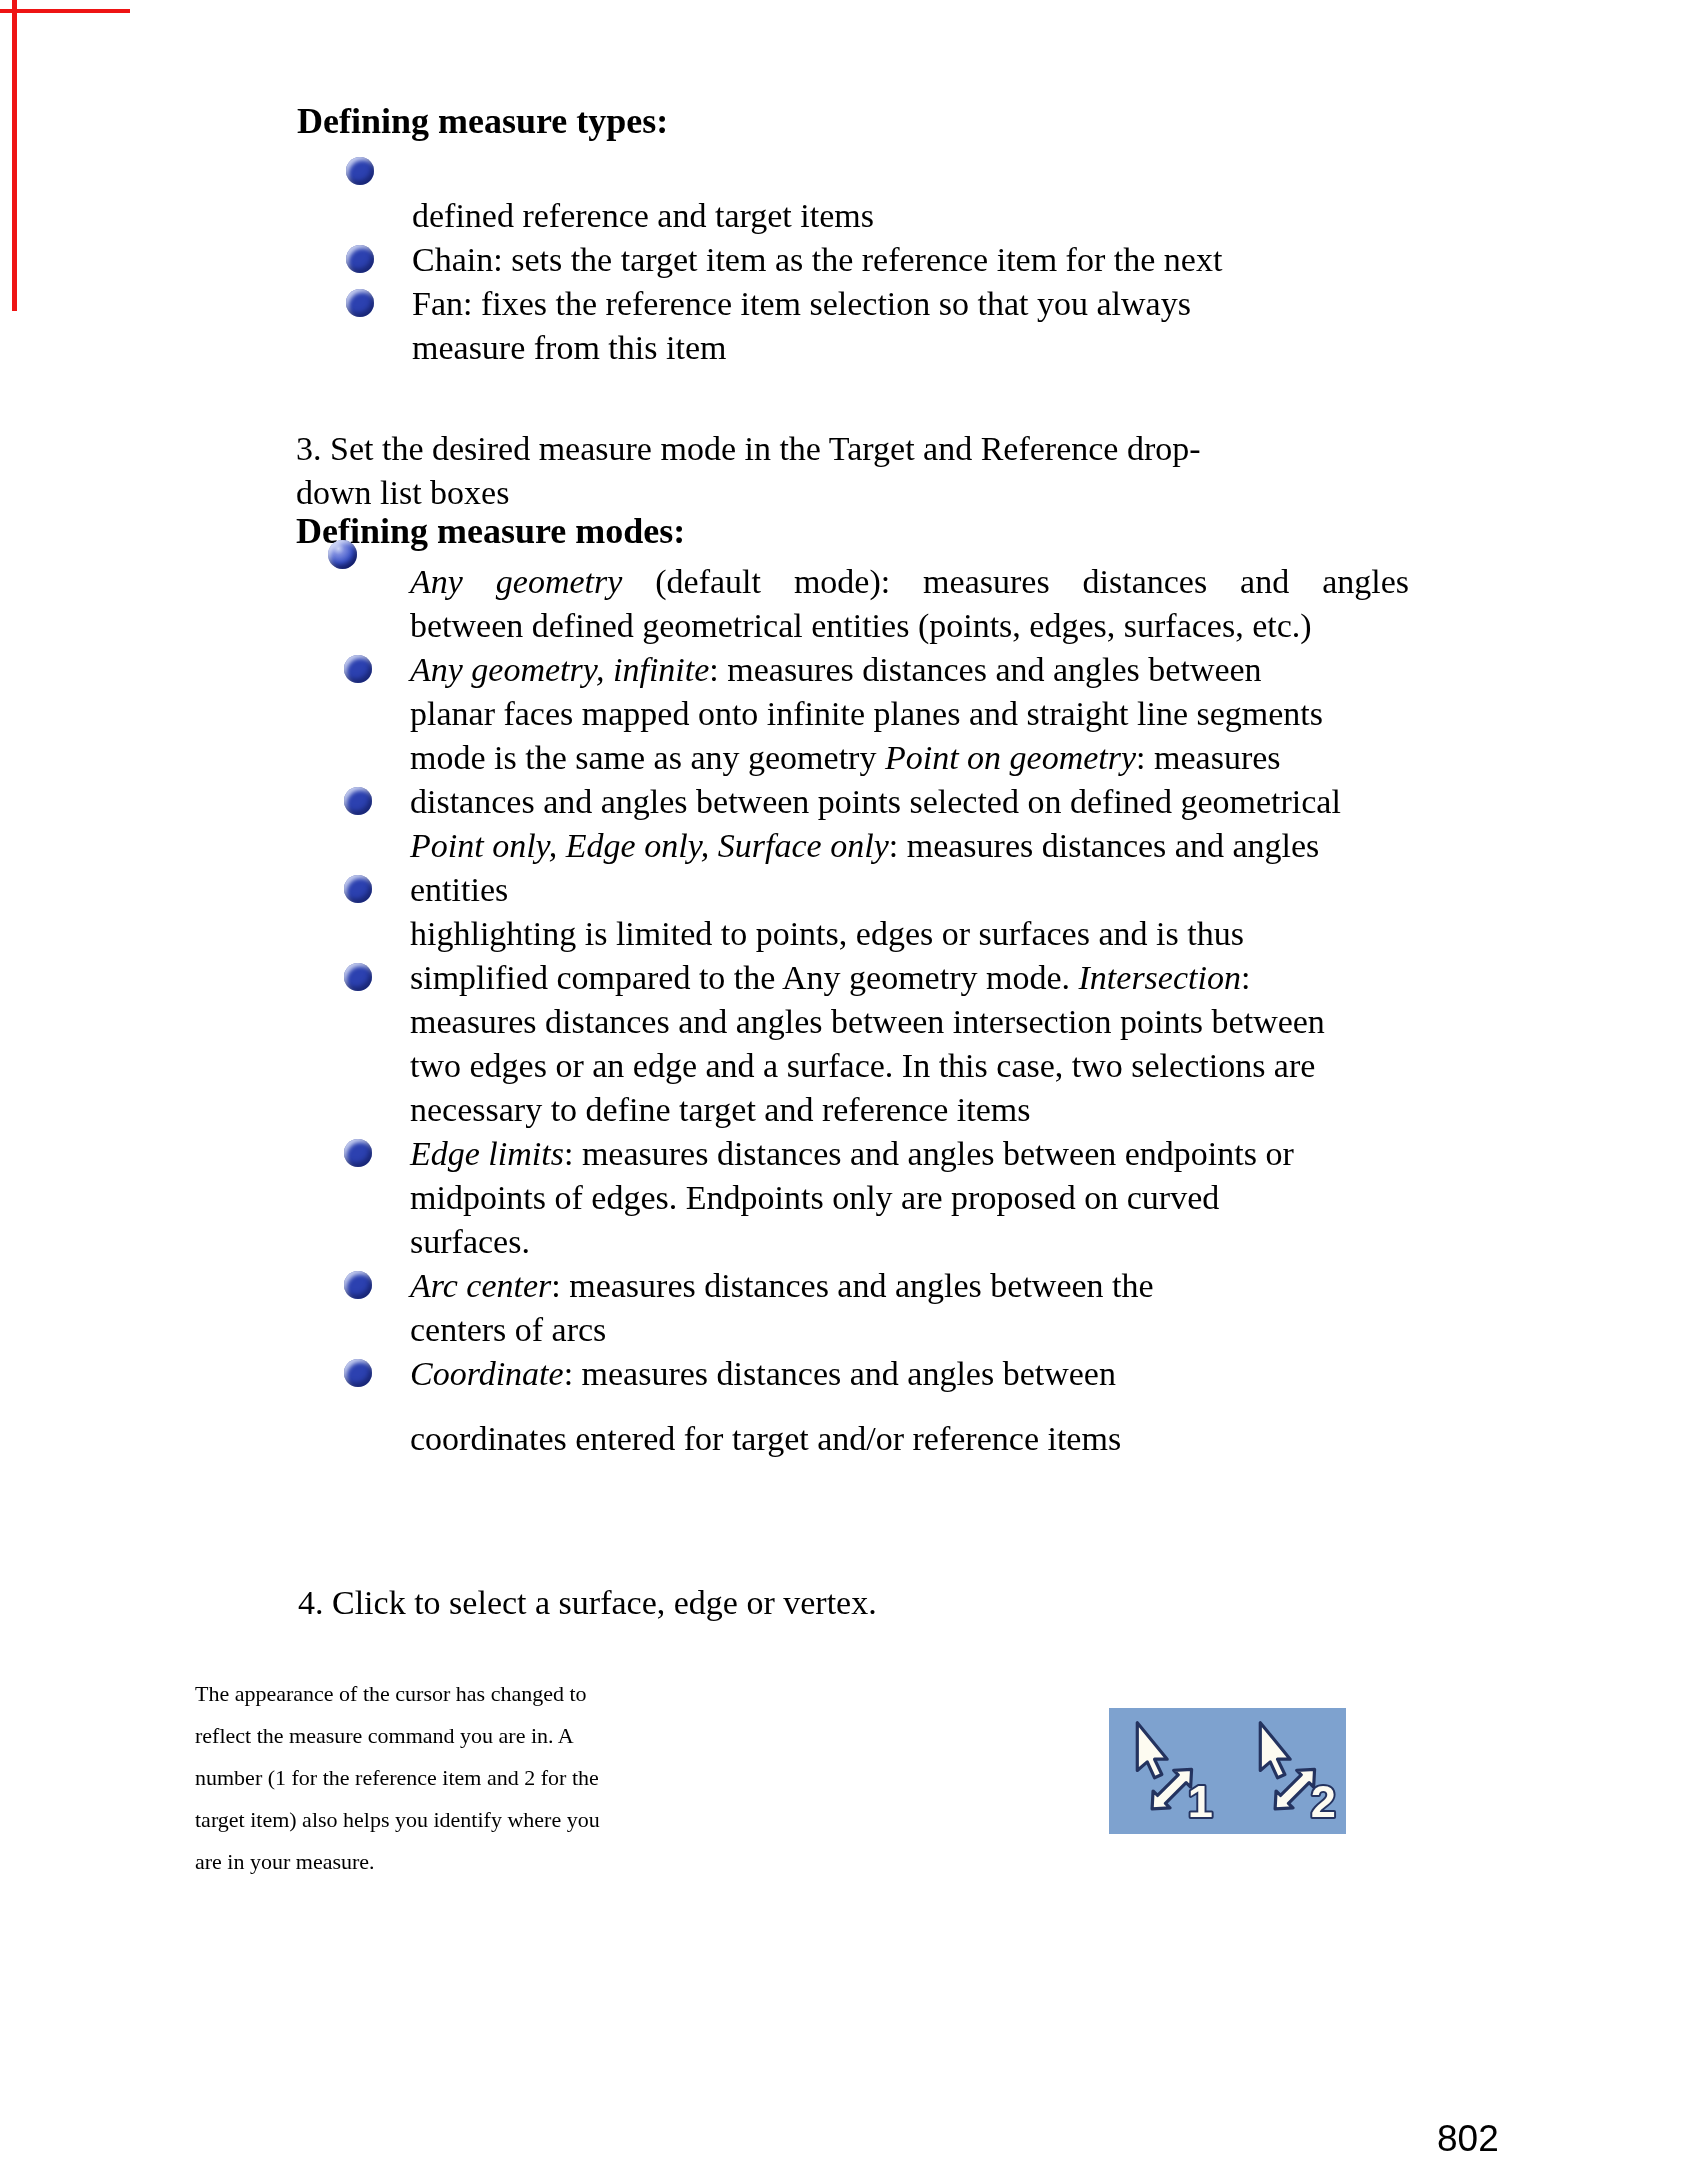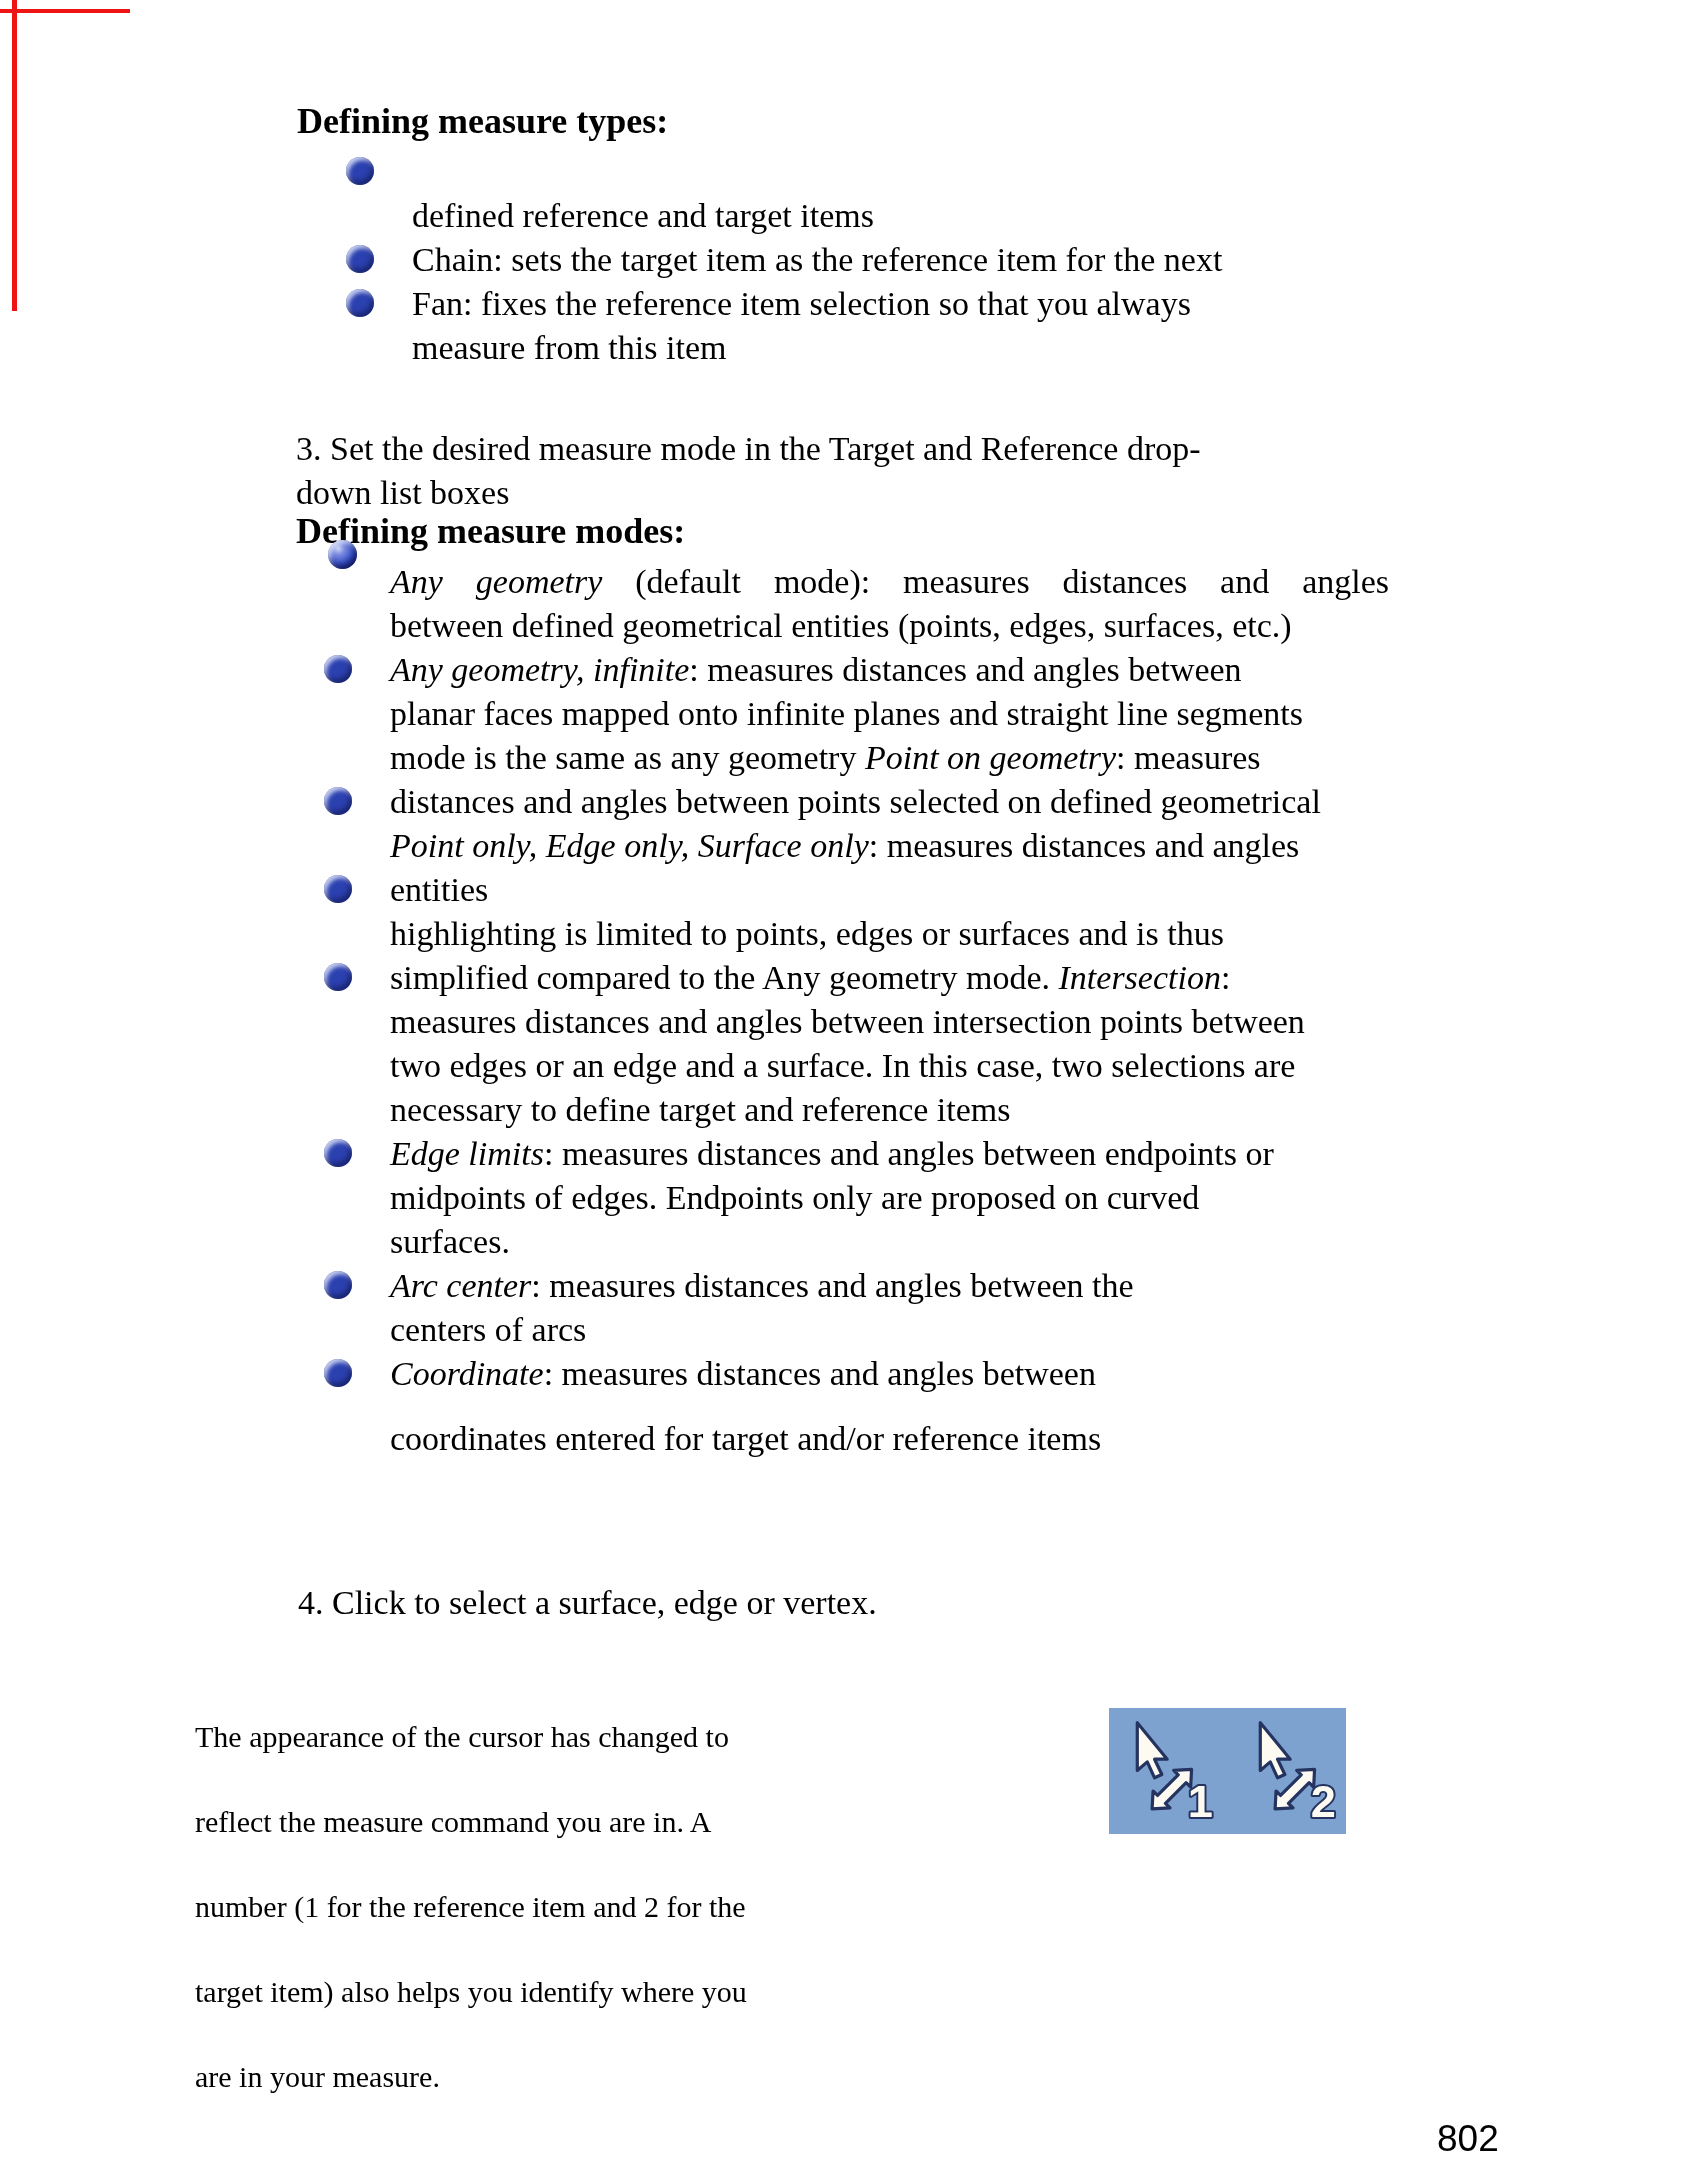--- a/index.html
+++ b/index.html
@@ -20,21 +20,21 @@
     position:absolute;left:-66px;top:6.6px;width:28px;height:28px;border-radius:50%;
     background:radial-gradient(circle at 36% 30%, #c9d2f4 0%, #7b8ade 22%, #3a52c6 52%, #1c2b90 78%, #0d1а5e 100%);
     background-color:#2c41b0;
     box-shadow:inset -2.6px -4px 5.3px rgba(10,16,70,0.55), inset 2.6px 3.3px 4px rgba(235,240,255,0.8);
   }
   .heading-bullet{
     position:absolute;width:29px;height:29px;border-radius:50%;
     background:radial-gradient(circle at 36% 30%, #c9d2f4 0%, #7b8ade 22%, #3a52c6 52%, #1c2b90 78%, #0d165e 100%);
     box-shadow:inset -2.6px -4px 5.3px rgba(10,16,70,0.55), inset 2.6px 3.3px 4px rgba(235,240,255,0.8);
   }
-  .para .pline{font-size:30px;line-height:42px;white-space:nowrap;margin-top:43px;}
+  .para .pline{font-size:22px;line-height:42px;white-space:nowrap;}
   .figure{background:var(--fig-bg,#7ea2cf);}
   .red-mark{background:var(--red-mark,#ee1414);}
   .pageno{font-family:"Liberation Sans", sans-serif;font-size:37px;}
   .cursor-svg{position:absolute;top:12px;}
   .cursor-svg text{
     font-family:"Liberation Sans", sans-serif;font-weight:bold;
     paint-order:stroke;stroke-linejoin:round;
   }
 </style>
 </head>
@@ -54,21 +54,21 @@
   </div>
 
 <div class="abs" style="left:296px;top:427px;">
   <div class="numstep">3. Set the desired measure mode in the Target and Reference drop-</div>
   <div class="numstep">down list boxes</div>
 </div>
 
 <div class="abs heading" style="left:296px;top:511px;">Defining measure modes:</div>
 <span class="heading-bullet abs" style="left:328px;top:540px;"></span>
 
-<div class="abs list" id="modes-list" style="left:390px;top:560px;">
+<div class="abs list" id="modes-list" style="left:410px;top:560px;">
     <div class="line justify"><i>Any geometry</i><span> (default mode): measures distances and angles</span></div>
     <div class="line"><span>between defined geometrical entities (points, edges, surfaces, etc.)</span></div>
     <div class="line"><span class="bullet"></span><i>Any geometry, infinite</i><span>: measures distances and angles between</span></div>
     <div class="line"><span>planar faces mapped onto infinite planes and straight line segments</span></div>
     <div class="line"><span>mode is the same as any geometry </span><i>Point on geometry</i><span>: measures</span></div>
     <div class="line"><span class="bullet"></span><span>distances and angles between points selected on defined geometrical</span></div>
     <div class="line"><i>Point only, Edge only, Surface only</i><span>: measures distances and angles</span></div>
     <div class="line"><span class="bullet"></span><span>entities</span></div>
     <div class="line"><span>highlighting is limited to points, edges or surfaces and is thus</span></div>
     <div class="line"><span class="bullet"></span><span>simplified compared to the Any geometry mode. </span><i>Intersection</i><span>:</span></div>

